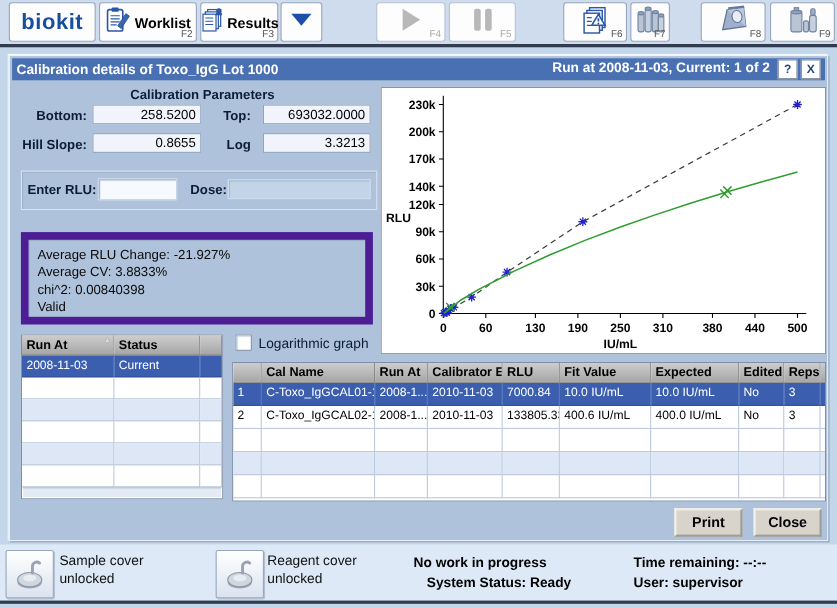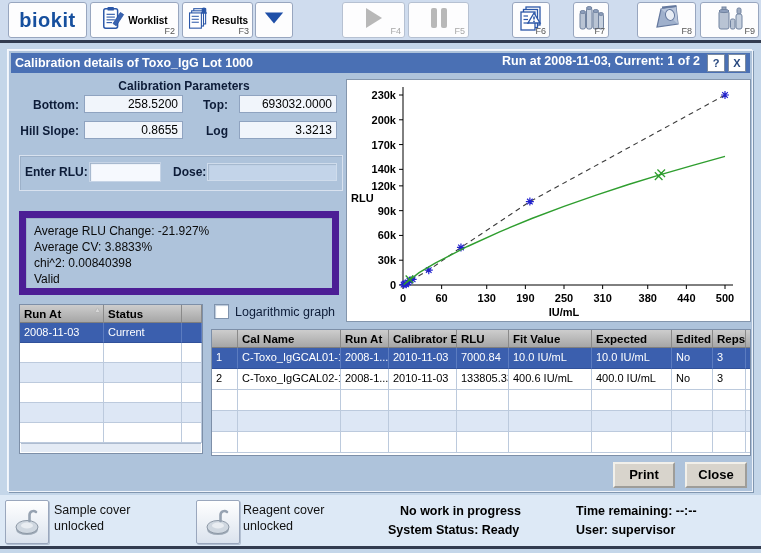--- a/index.html
+++ b/index.html
@@ -6,21 +6,21 @@
   body{width:761px;height:553px;overflow:hidden;font-family:"Liberation Sans",sans-serif;}
   .page{position:relative;width:761px;height:553px;background:#c4d6e9;}
 
   
   .toolbar{position:absolute;left:0;top:0;width:761px;height:40px;background:#cfdcee;border-bottom:3px solid #323c50;box-sizing:content-box;}
   .tbtn{position:absolute;top:2px;height:36px;background:#fdfdfe;border:1px solid #98a6bf;border-radius:3px;box-sizing:border-box;display:flex;align-items:center;justify-content:center;gap:3px;}
   .tbtn.disabled{border-color:#b6c1d2;}
   .fkey{position:absolute;right:3px;bottom:1px;font-size:9px;color:#555;}
   .tbtn.disabled .fkey{color:#a8a8a8;}
   .logo-text{font-weight:bold;font-size:20px;color:#164f9e;letter-spacing:.5px;}
-  .tlabel{font-weight:bold;font-size:10px;color:#000;}
+  .tlabel{font-weight:bold;font-size:13px;color:#000;}
 
   
   .dialog{position:absolute;left:8px;top:50px;width:745px;height:442px;background:#aec3db;border:1px solid #eef3fa;box-shadow:1px 1px 0 #8096b0, -1px -1px 0 #f4f8fd;box-sizing:border-box;}
   .titlebar{position:absolute;left:2px;top:2px;right:2px;height:20px;background:#4a70b4;color:#fff;display:flex;align-items:center;padding:0 4px;box-sizing:border-box;}
   .title-text{font-size:12.5px;font-weight:bold;flex:0 0 auto;}
   .title-right{margin-left:auto;display:flex;gap:3px;}
   .run-info{font-size:12.5px;font-weight:bold;margin-right:4px;}
   .tb-btn{width:16px;height:16px;background:#fff;border:1px solid #7a8aa0;font-size:11px;font-weight:bold;color:#27477e;display:flex;align-items:center;justify-content:center;cursor:default;}
 
   .params-heading{position:absolute;left:10px;top:28px;width:330px;text-align:center;font-size:12px;font-weight:bold;color:#0d1c38;}
@@ -122,21 +122,21 @@
     </div>
     <div class="tbtn disabled" style="left:408px;width:61px;">
       <span>
         <svg width="20" height="22" viewBox="0 0 20 22">
             <rect x="2" y="1" width="6" height="20" rx="2" fill="#b8b8b8"></rect>
             <rect x="12" y="1" width="6" height="20" rx="2" fill="#b8b8b8"></rect>
           </svg>
       </span>
       <span class="fkey">F5</span>
     </div>
-    <div class="tbtn" style="left:512px;width:38px;justify-content:center;">
+    <div class="tbtn" style="left:512px;width:58px;justify-content:center;">
       <span>
         <svg width="26" height="28" viewBox="0 0 26 28">
             <rect x="8" y="3" width="14" height="18" fill="#fff" stroke="#2b57a8" stroke-width="1.3"></rect>
             <rect x="5.5" y="5.5" width="14" height="18" fill="#fff" stroke="#2b57a8" stroke-width="1.3"></rect>
             <rect x="3" y="8" width="14" height="18" fill="#fff" stroke="#2b57a8" stroke-width="1.3"></rect>
             <line x1="5.5" y1="12" x2="10" y2="12" stroke="#2b57a8" stroke-width="1.2"></line>
             <line x1="5.5" y1="15.5" x2="10" y2="15.5" stroke="#2b57a8" stroke-width="1.2"></line>
             <line x1="5.5" y1="19" x2="11" y2="19" stroke="#2b57a8" stroke-width="1.2"></line>
             <path d="M16 9 L22 19 H10 z" fill="#fff" stroke="#2b57a8" stroke-width="1.4"></path>
             <line x1="16" y1="12.5" x2="16" y2="15.5" stroke="#2b57a8" stroke-width="1.6"></line>
@@ -428,20 +428,20 @@
             <ellipse cx="13" cy="23" rx="11" ry="6.5" fill="#cfd7e0" stroke="#8d98a6"></ellipse>
             <ellipse cx="13" cy="21.5" rx="6" ry="3" fill="#e9edf2"></ellipse>
             <path d="M15.5 17 v-6 a4 4 0 0 1 6.5 -3.1" fill="none" stroke="#97a3b2" stroke-width="2.6" stroke-linecap="round"></path>
           </svg>
       </span>
     </div>
     <div class="cover-text" style="left:243px;">
       <div>Reagent cover</div>
       <div>unlocked</div>
     </div>
-    <div class="sb-bold" style="left:400px;top:7px;">No work in progress</div>
+    <div class="sb-bold" style="left:376px;top:7px;">No work in progress</div>
     <div class="sb-bold" style="left:388px;top:26px;">System Status: Ready</div>
     <div class="sb-bold" style="left:576px;top:7px;">Time remaining: --:--</div>
     <div class="sb-bold" style="left:576px;top:26px;">User: supervisor</div>
   </div>
   <div class="bottomline"></div>
   <div class="bottomstrip"></div>
 </div>
 
 </body></html>

